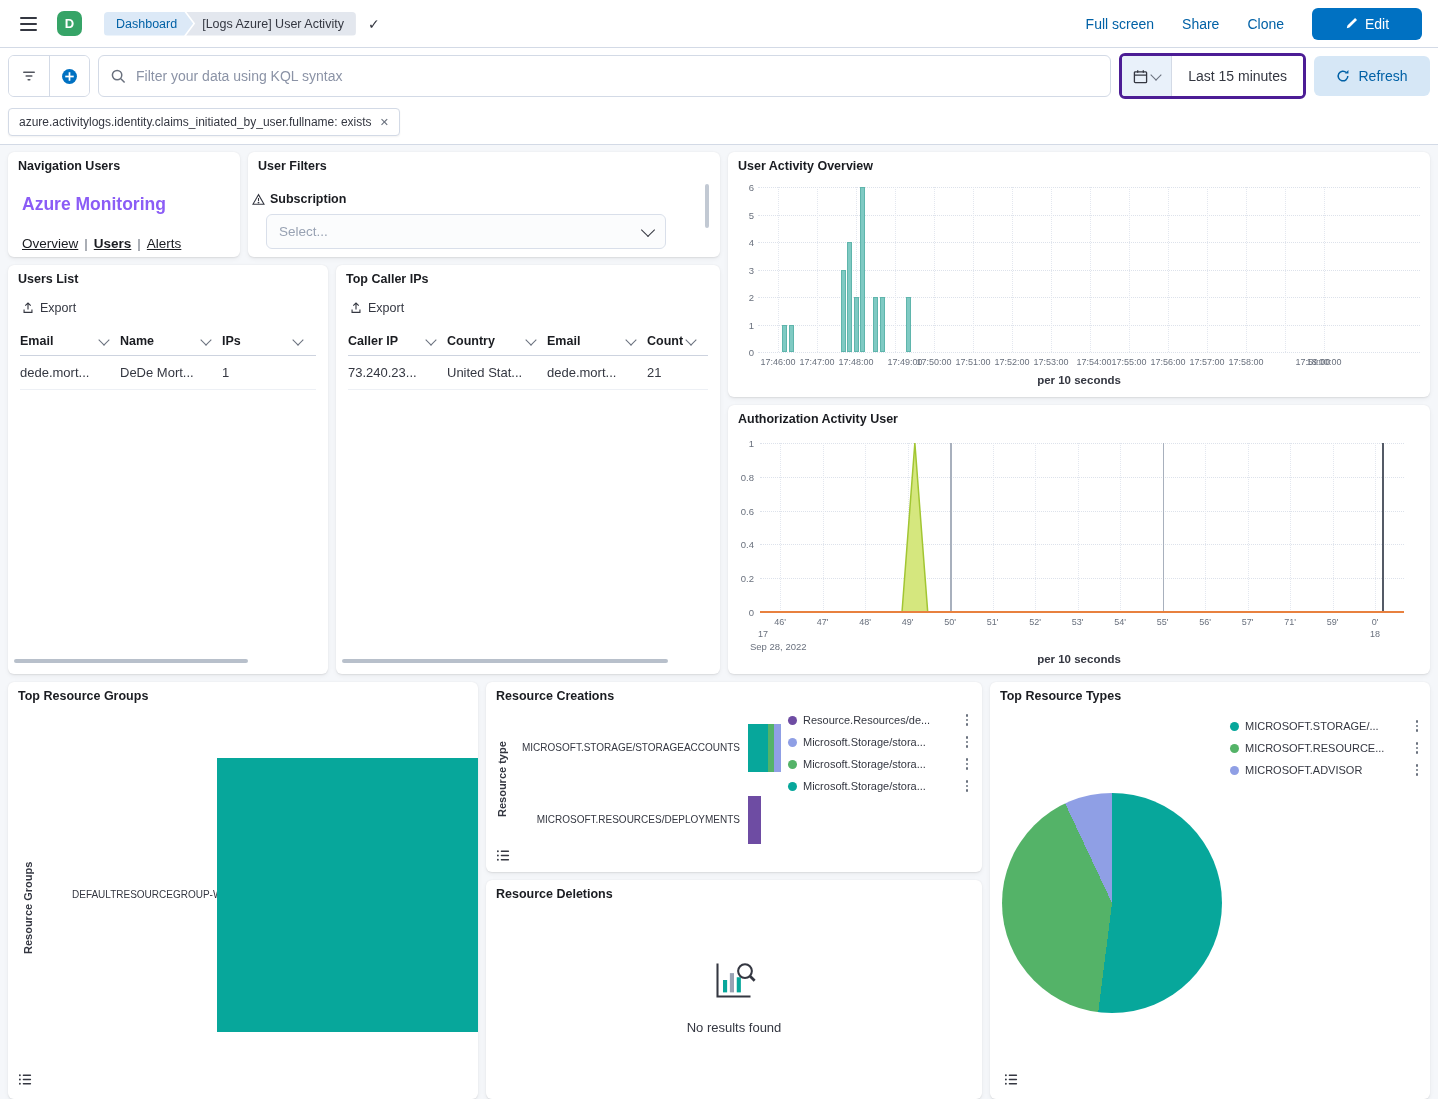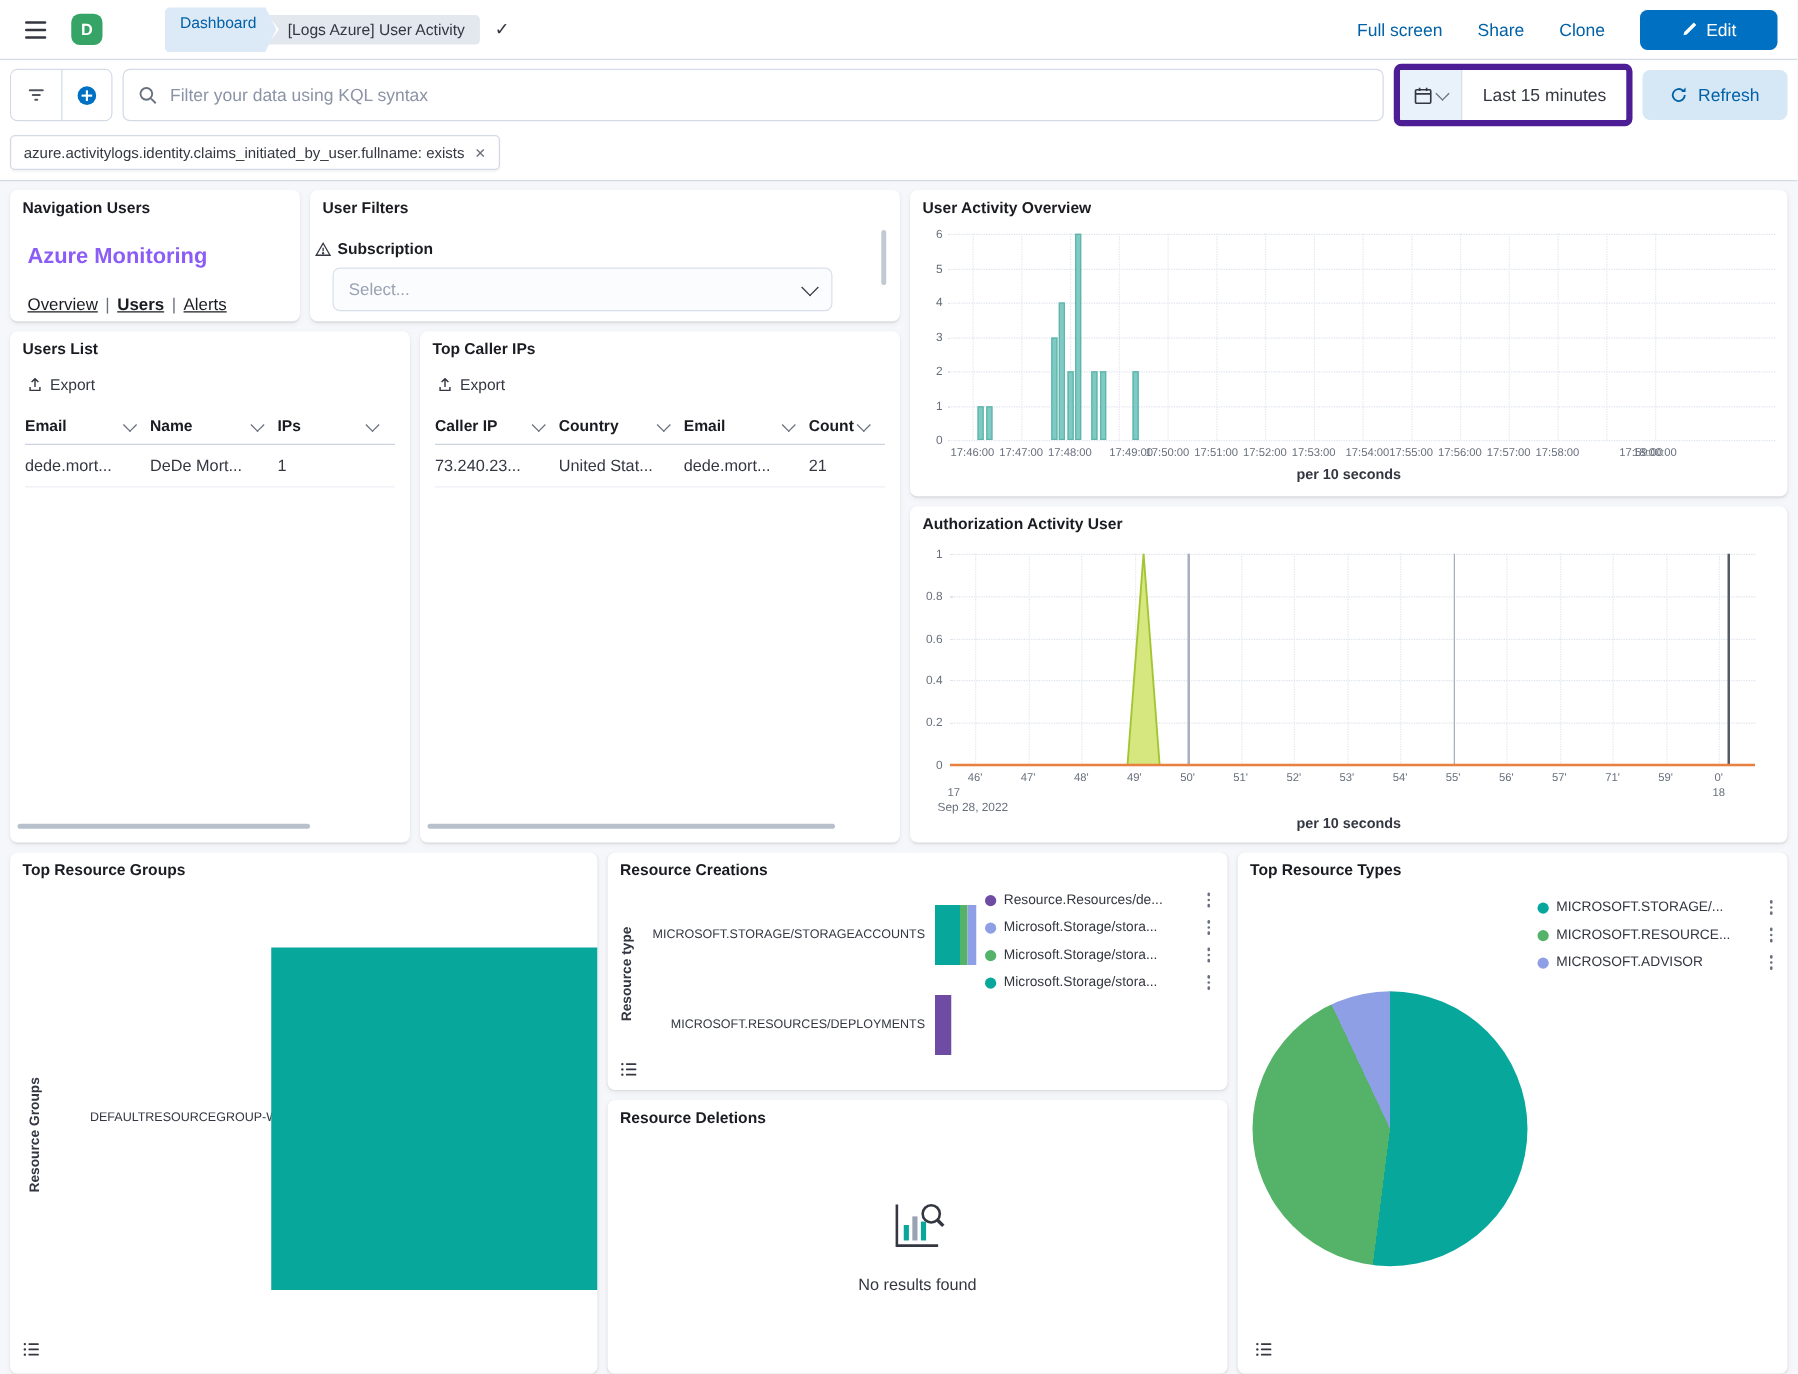--- a/index.html
+++ b/index.html
@@ -11,38 +11,38 @@
   }
   .white-top{position:absolute;left:0;top:0;width:1438px;height:144px;background:#fff;border-bottom:1px solid #D3DAE6;}
   
   .topbar{position:absolute;left:0;top:0;width:1438px;height:48px;background:#fff;border-bottom:1px solid #D3DAE6;display:flex;align-items:center;padding:0 16px;box-sizing:border-box;}
   .icon-btn{background:none;border:none;cursor:pointer;padding:4px;display:flex;align-items:center;}
   .burger{display:flex;flex-direction:column;gap:4px;}
   .burger span{display:block;width:17px;height:2px;background:#343741;border-radius:1px;}
   .avatar{width:25px;height:25px;border-radius:7px;background:#36A467;color:#fff;font-weight:700;font-size:13px;display:flex;align-items:center;justify-content:center;margin-left:16px;cursor:pointer;}
   .breadcrumbs{display:flex;align-items:center;margin-left:22px;}
   .crumb{height:24px;line-height:24px;font-size:12.5px;display:inline-block;}
-  .crumb-first{background:#DCE9F7;color:#0061A6;padding:0 16px 12px 12px;border-radius:4px 0 0 4px;
-    clip-path:polygon(0 0,calc(100% - 9px) 0,100% 50%,calc(100% - 9px) 100%,0 100%);cursor:pointer;margin-left:28px;}
+  .crumb-first{background:#DCE9F7;color:#0061A6;padding:0 16px 0 12px;border-radius:4px 0 0 4px;
+    clip-path:polygon(0 0,calc(100% - 9px) 0,100% 50%,calc(100% - 9px) 100%,0 100%);cursor:pointer;}
   .crumb-current{background:#E3E7EE;color:#343741;padding:0 12px 0 16px;margin-left:-7px;border-radius:0 4px 4px 0;
     clip-path:polygon(0 0,100% 0,100% 100%,0 100%,9px 50%);}
   .check{margin-left:12px;color:#343741;font-size:14px;cursor:pointer;}
   .spacer{flex:1;}
   .hlink{color:#0061A6;font-size:14px;font-weight:500;margin-left:28px;cursor:pointer;text-decoration:none;}
   .edit-btn{margin-left:28px;background:#0071C2;color:#fff;border:none;border-radius:6px;height:32px;min-width:110px;
     font-size:14px;font-weight:500;display:flex;align-items:center;justify-content:center;gap:7px;cursor:pointer;}
   
   .querybar{position:absolute;left:0;top:48px;width:1438px;height:56px;display:flex;align-items:center;padding:8px;box-sizing:border-box;gap:8px;}
   .btn-group{display:flex;height:40px;border:1px solid #D3DAE6;border-radius:6px;overflow:hidden;background:#fff;}
   .btn-group button{width:40px;border:none;background:#fff;display:flex;align-items:center;justify-content:center;cursor:pointer;}
   .btn-group button + button{border-left:1px solid #D3DAE6;}
   .search-box{flex:1;height:40px;border:1px solid #D3DAE6;border-radius:6px;background:#fff;display:flex;align-items:center;padding:0 12px;gap:8px;}
   .search-box input{border:none;outline:none;flex:1;font-size:14px;color:#343741;font-family:inherit;background:transparent;}
   .search-box input::placeholder{color:#8b93a6;}
-  .datepicker{display:flex;height:40px;border:5px solid #4c1d95;border-radius:6px;overflow:hidden;background:#fff;}
+  .datepicker{display:flex;height:40px;border:3px solid #4c1d95;border-radius:6px;overflow:hidden;background:#fff;}
   .cal-btn{width:50px;background:#E9F1FA;border:none;border-right:1px solid #D3DAE6;display:flex;align-items:center;justify-content:center;gap:4px;cursor:pointer;}
   .range-btn{border:none;background:#fff;padding:0 16px;font-size:14px;color:#343741;cursor:pointer;font-family:inherit;}
   .refresh-btn{height:40px;min-width:116px;background:#D6E7F6;color:#0061A6;border:none;border-radius:6px;font-size:14px;font-weight:500;
     display:flex;align-items:center;justify-content:center;gap:8px;cursor:pointer;font-family:inherit;}
   
   .filterrow{position:absolute;left:0;top:104px;width:1438px;padding:4px 8px;box-sizing:border-box;}
   .filter-pill{display:inline-flex;align-items:center;gap:8px;height:26px;padding:0 10px;background:#fff;border:1px solid #D3DAE6;border-radius:4px;
     font-size:12px;color:#343741;box-shadow:0 1px 2px rgba(0,0,0,.05);cursor:pointer;}
   .pill-x{color:#69707D;font-size:11px;cursor:pointer;}
   

